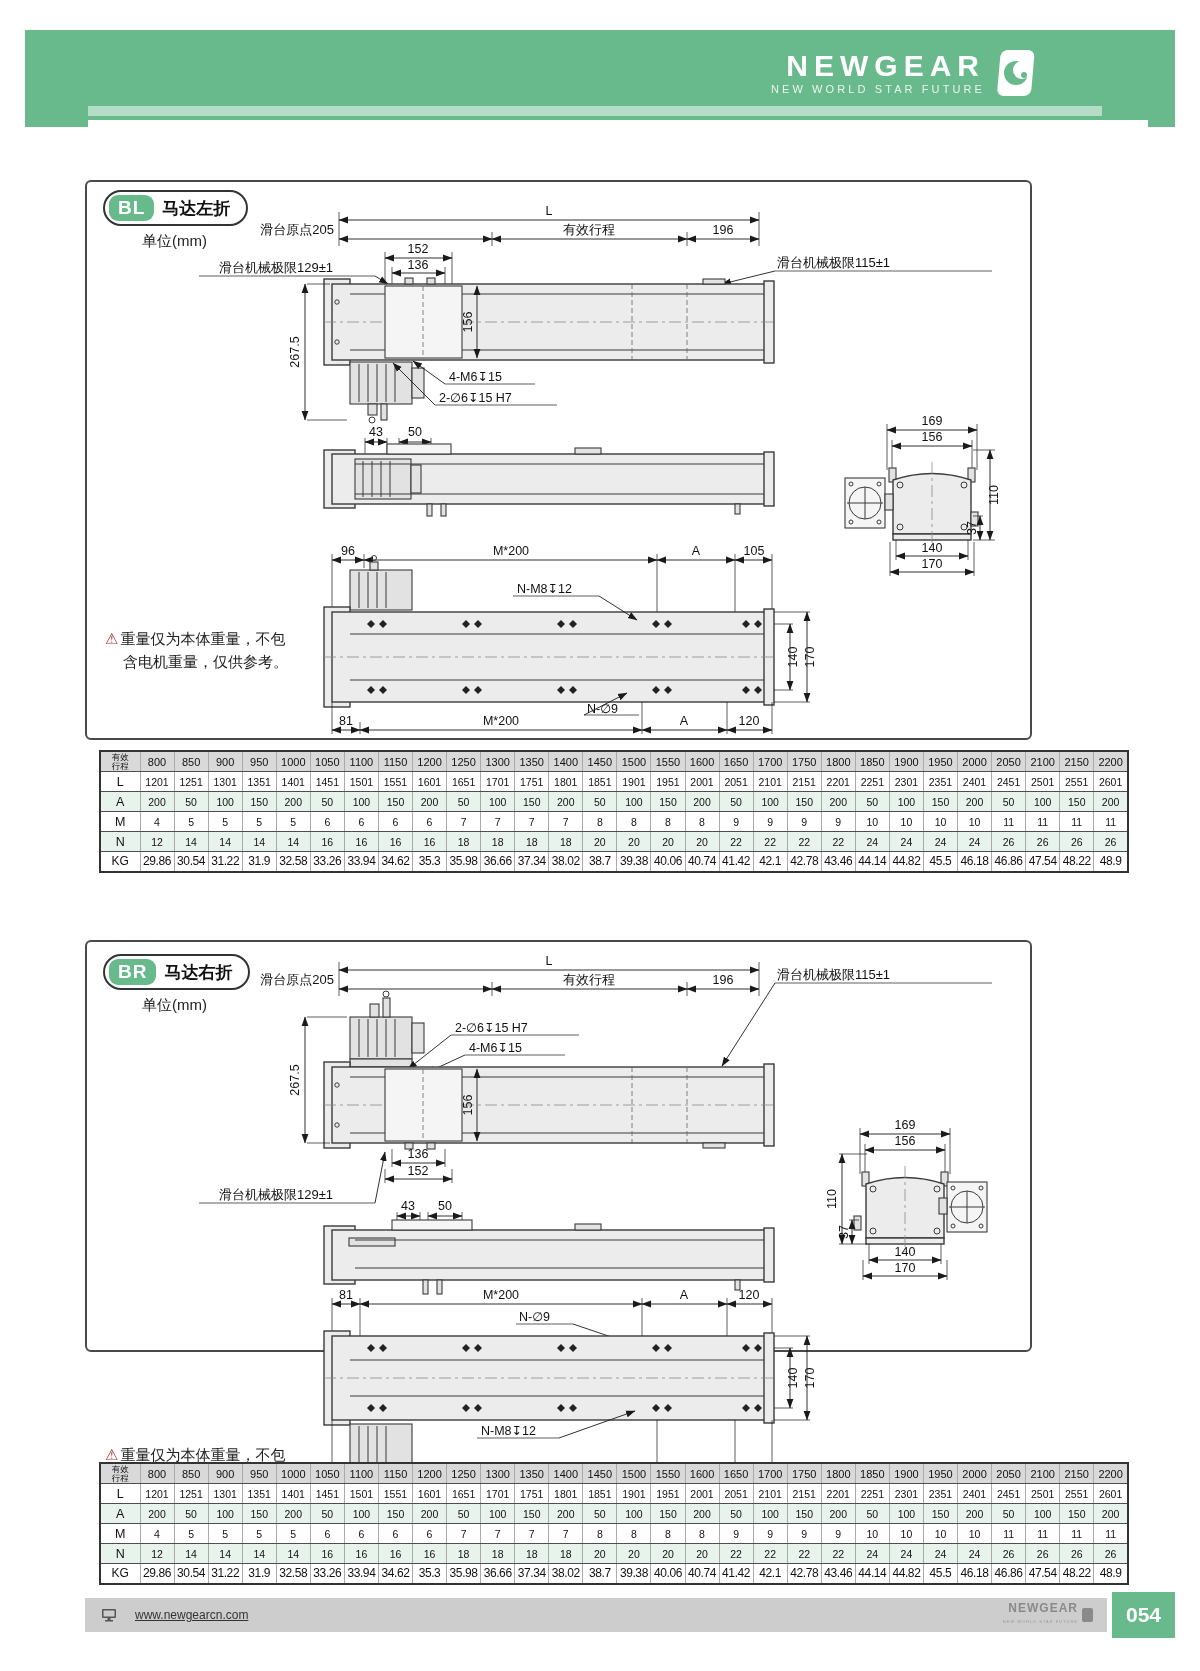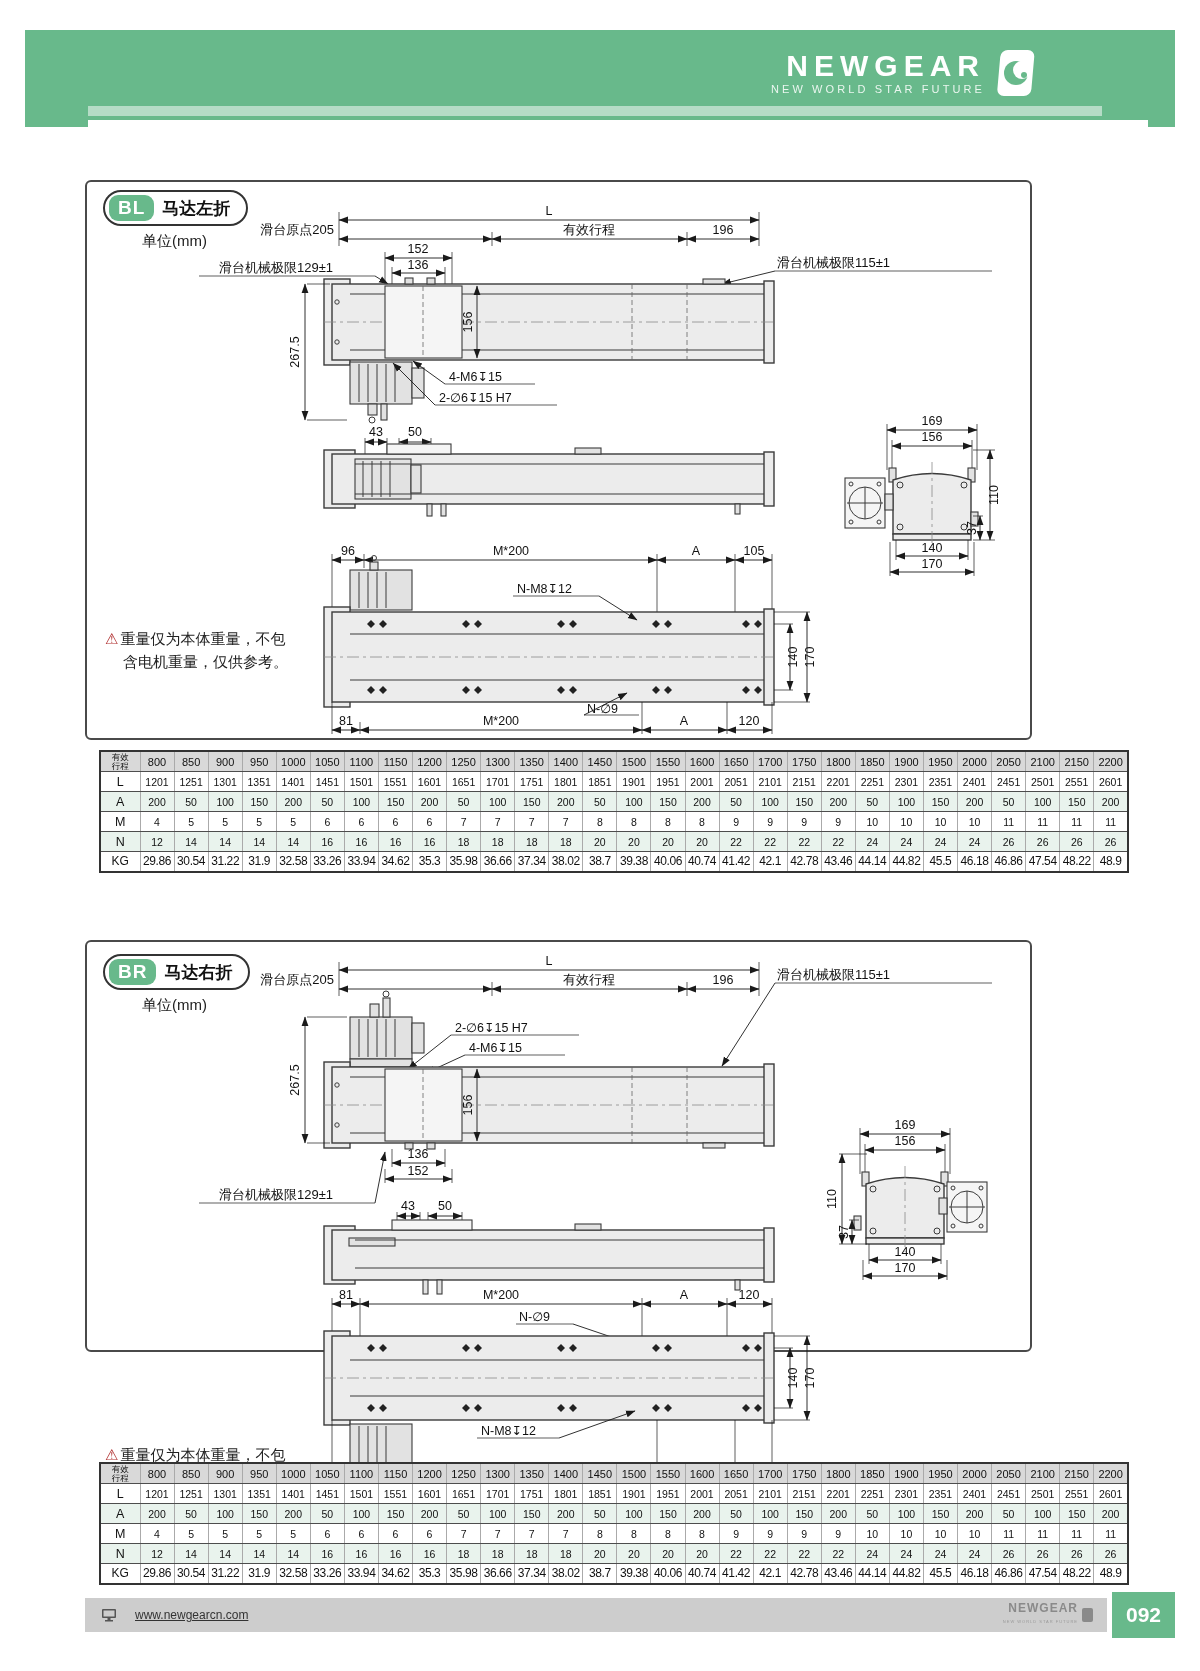--- a/index.html
+++ b/index.html
@@ -954,13 +954,13 @@
         <rect x="6.5" y="10" width="3" height="2" fill="#555"></rect>
         <rect x="4" y="12" width="8" height="1.5" fill="#555"></rect>
       </svg>
     <span class="site-url">www.newgearcn.com</span>
   </span>
   <span class="f-brand">
     <span class="f-brand-txt"><span>NEWGEAR</span><br><span class="f-brand-tag">NEW WORLD STAR FUTURE</span></span>
     <span class="f-glyph"></span>
   </span>
 </div>
-<div class="page-box">092</div>
+<div class="page-box">054</div>
 
 </body></html>

